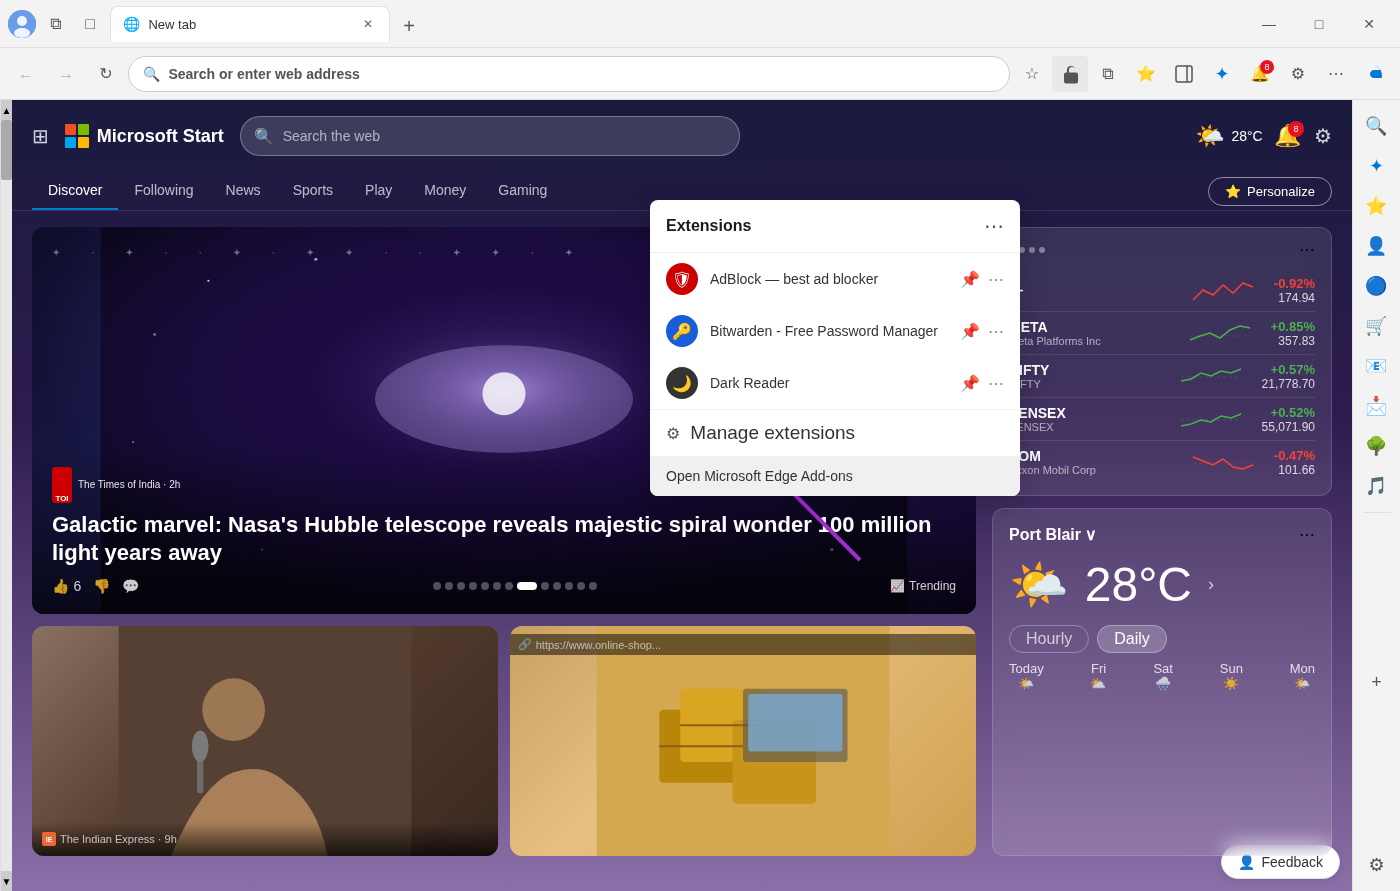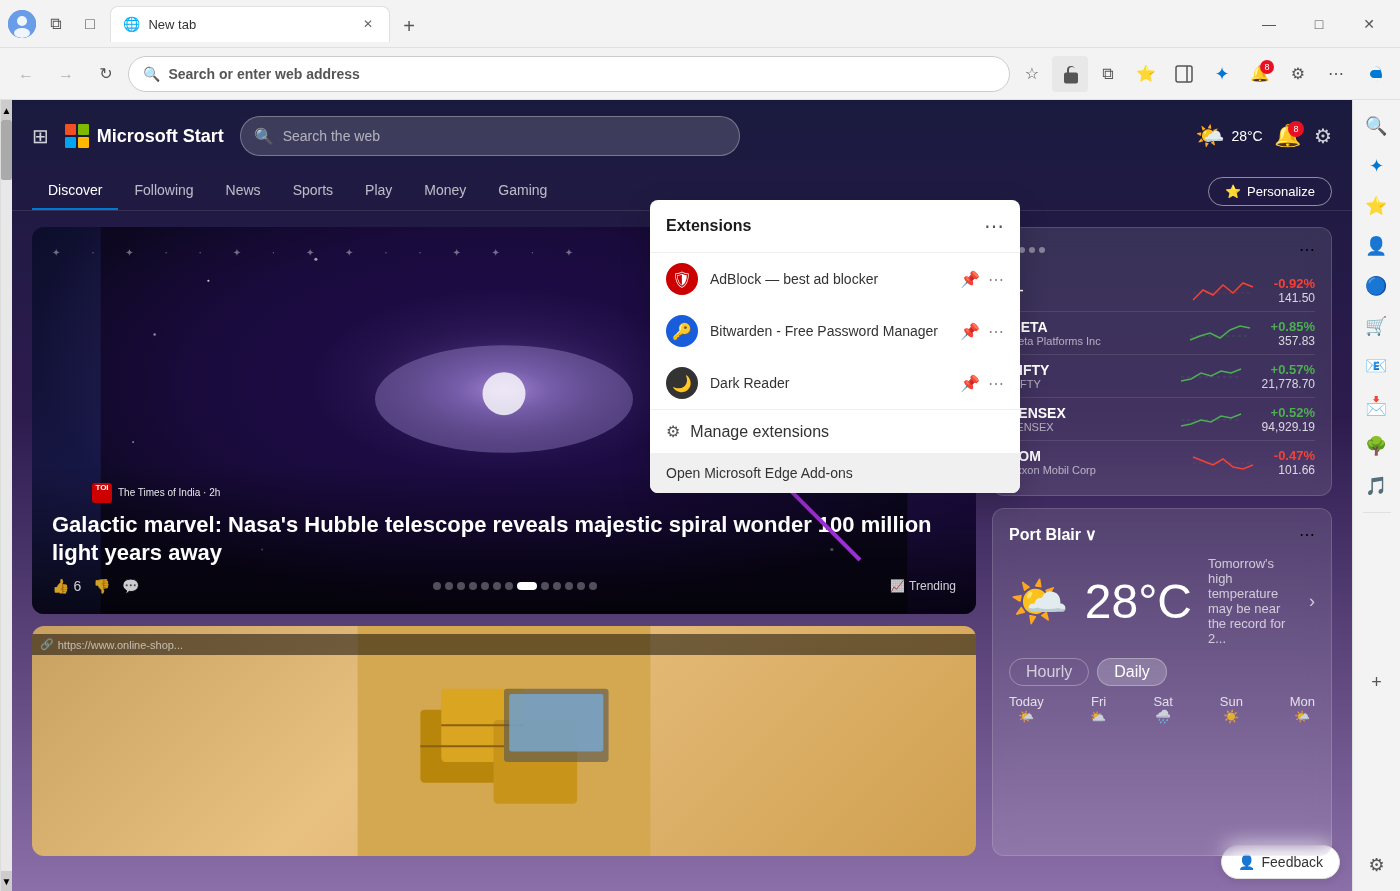--- a/index.html
+++ b/index.html
@@ -225,23 +225,23 @@
       color: rgba(255,255,255,0.4); font-size: 10px; letter-spacing: 8px;
       word-spacing: 12px;
     }
     .hero-overlay {
       position: absolute; bottom: 0; left: 0; right: 0;
       padding: 20px;
       background: linear-gradient(transparent, rgba(0,0,0,0.7));
     }
     .hero-source { display: flex; align-items: center; gap: 6px; margin-bottom: 8px; }
     .source-logo {
-      width: 20px; height: 20px; border-radius: 3px;
-      background: #c00; display: flex; align-items: flex-start; justify-content: center;
-      color: white; font-size: 8px; font-weight: bold; margin-left: 40px;
+      width: 20px; height: 36px; border-radius: 3px;
+      background: #c00; display: flex; align-items: flex-end; justify-content: center;
+      color: white; font-size: 8px; font-weight: bold;
     }
     .source-name { color: rgba(255,255,255,0.9); font-size: 10px; }
     .hero-title { color: white; font-size: 22px; font-weight: 600; line-height: 1.3; margin-bottom: 10px; }
     .hero-actions { display: flex; align-items: center; gap: 12px; }
     .action-btn { color: rgba(255,255,255,0.8); font-size: 14px; cursor: pointer; display: flex; align-items: center; gap: 4px; }
     .dots-pagination { display: flex; gap: 4px; flex: 1; justify-content: center; }
     .dot { width: 8px; height: 8px; border-radius: 50%; background: rgba(255,255,255,0.3); }
     .dot.active { background: white; width: 20px; border-radius: 4px; }
     .trending-badge {
       color: rgba(255,255,255,0.8); font-size: 12px;
@@ -378,21 +378,21 @@
     .ext-icon.darkreader { background: #333; color: white; }
     .ext-name { flex: 1; font-size: 14px; color: #333; }
     .ext-actions { display: flex; gap: 8px; }
     .ext-pin { font-size: 16px; color: #888; cursor: pointer; }
     .ext-more { font-size: 16px; color: #888; cursor: pointer; }
     .manage-ext {
       display: flex; align-items: center; padding: 12px 16px; gap: 10px;
       border-top: 1px solid #f0f0f0; cursor: pointer;
     }
     .manage-ext-icon { font-size: 16px; color: #555; }
-    .manage-ext-text { font-size: 16px; color: #333; }
+    .manage-ext-text { font-size: 19px; color: #333; }
     .open-addons {
       display: flex; align-items: center; padding: 12px 16px;
       cursor: pointer; font-size: 14px; color: #333; text-align: center;
     }
     .open-addons.highlighted { background: #f0f0f0; }
 
     
     .arrow-pointer {
       position: absolute;
       z-index: 999;
@@ -623,20 +623,41 @@
                 <div class="trending-badge">
                   <span>📈</span>
                   <span>Trending</span>
                 </div>
               </div>
             </div>
           </div>
 
           <div class="small-cards">
 
+            <div class="small-card">
+              <div style="width:100%;height:100%;background:linear-gradient(135deg,#8a7060 0%,#5a4030 40%,#3a2820 100%);position:relative;">
+                <svg width="100%" height="100%" viewBox="0 0 280 220" style="position:absolute;">
+                  <rect width="280" height="220" fill="#6b5040"></rect>
+
+                  <circle cx="110" cy="80" r="30" fill="#c4956a"></circle>
+                  <path d="M50 220 Q80 150 110 140 Q140 130 160 150 Q190 170 200 220Z" fill="#d4a070"></path>
+
+                  <rect x="75" y="120" width="6" height="40" fill="#888" rx="2"></rect>
+                  <ellipse cx="78" cy="115" rx="8" ry="15" fill="#999"></ellipse>
+
+                  <rect x="0" y="0" width="280" height="220" fill="rgba(0,0,0,0.2)"></rect>
+                </svg>
+              </div>
+              <div class="small-card-overlay">
+                <div class="small-card-source">
+                  <div class="small-source-logo">IE</div>
+                  <span>The Indian Express · 9h</span>
+                </div>
+              </div>
+            </div>
 
             <div class="small-card">
               <div style="width:100%;height:100%;background:linear-gradient(135deg,#c8a060 0%,#e8c080 40%,#d0a050 100%);position:relative;">
                 <svg width="100%" height="100%" viewBox="0 0 280 220" style="position:absolute;">
                   <rect width="280" height="220" fill="#d4a850"></rect>
 
                   <rect x="60" y="80" width="80" height="70" rx="4" fill="#b8860b"></rect>
                   <rect x="80" y="60" width="80" height="70" rx="4" fill="#daa520"></rect>
                   <rect x="130" y="90" width="80" height="80" rx="4" fill="#c8941a"></rect>
 
@@ -671,21 +692,21 @@
             <div class="stock-row">
               <div class="stock-info">
                 <div class="stock-symbol">—</div>
               </div>
               <svg class="sparkline" viewBox="0 0 70 30">
                 <polyline points="5,25 15,15 25,20 35,10 45,18 55,8 65,12" fill="none" stroke="#f44336" stroke-width="1.5"></polyline>
                 <line x1="5" y1="18" x2="65" y2="18" stroke="#f44336" stroke-width="0.5" stroke-dasharray="3,3" opacity="0.5"></line>
               </svg>
               <div>
                 <div class="stock-change-neg">-0.92%</div>
-                <div class="stock-price">141.50</div>
+                <div class="stock-price">174.94</div>
               </div>
             </div>
 
             <div class="stock-row">
               <div class="stock-info">
                 <div class="stock-symbol">META</div>
                 <div class="stock-name">Meta Platforms Inc</div>
               </div>
               <svg class="sparkline" viewBox="0 0 70 30">
                 <polyline points="5,22 15,18 25,15 35,20 45,12 55,8 65,10" fill="none" stroke="#4caf50" stroke-width="1.5"></polyline>
@@ -716,21 +737,21 @@
               <div class="stock-info">
                 <div class="stock-symbol">SENSEX</div>
                 <div class="stock-name">SENSEX</div>
               </div>
               <svg class="sparkline" viewBox="0 0 70 30">
                 <polyline points="5,22 15,20 25,16 35,18 45,12 55,14 65,10" fill="none" stroke="#4caf50" stroke-width="1.5"></polyline>
                 <line x1="5" y1="16" x2="65" y2="16" stroke="#4caf50" stroke-width="0.5" stroke-dasharray="3,3" opacity="0.5"></line>
               </svg>
               <div>
                 <div class="stock-change-pos">+0.52%</div>
-                <div class="stock-price">94,929.19</div>
+                <div class="stock-price">55,071.90</div>
               </div>
             </div>
 
             <div class="stock-row">
               <div class="stock-info">
                 <div class="stock-symbol">XOM</div>
                 <div class="stock-name">Exxon Mobil Corp</div>
               </div>
               <svg class="sparkline" viewBox="0 0 70 30">
                 <polyline points="5,10 15,14 25,18 35,12 45,20 55,22 65,18" fill="none" stroke="#f44336" stroke-width="1.5"></polyline>
@@ -748,21 +769,20 @@
             <div class="weather-header">
               <div class="weather-location">
                 <span>Port Blair</span>
                 <span>∨</span>
               </div>
               <span>⋯</span>
             </div>
             <div class="weather-main">
               <span class="weather-main-icon">🌤️</span>
               <span class="weather-temp">28°C</span>
-              <span class="weather-desc">Tomorrow's high temperature may be near the record for 2...</span>
               <span style="color:rgba(255,255,255,0.7);font-size:18px;">›</span>
             </div>
             <div class="weather-tabs">
               <div class="weather-tab">Hourly</div>
               <div class="weather-tab active">Daily</div>
             </div>
             <div class="weather-days">
               <div class="weather-day">
                 <div>Today</div>
                 <div>🌤️</div>

